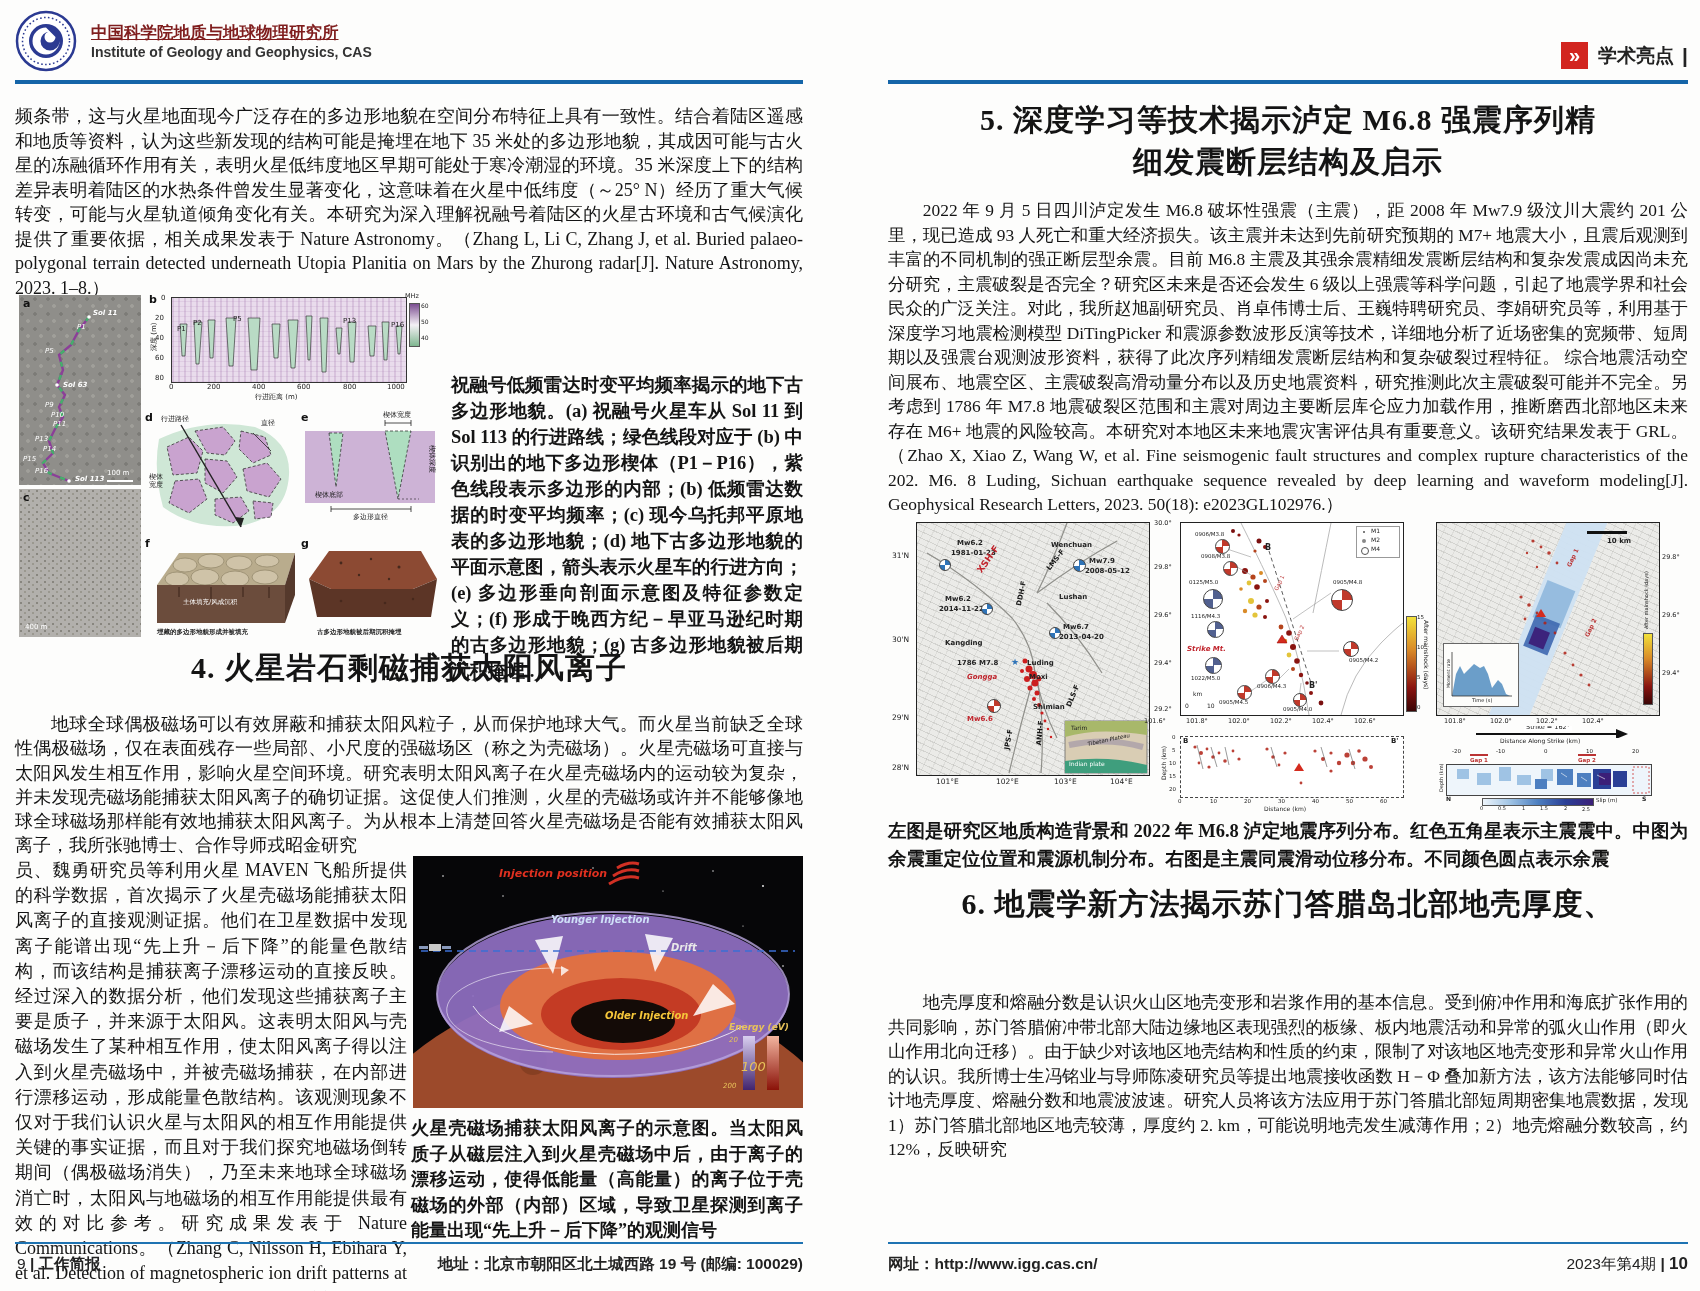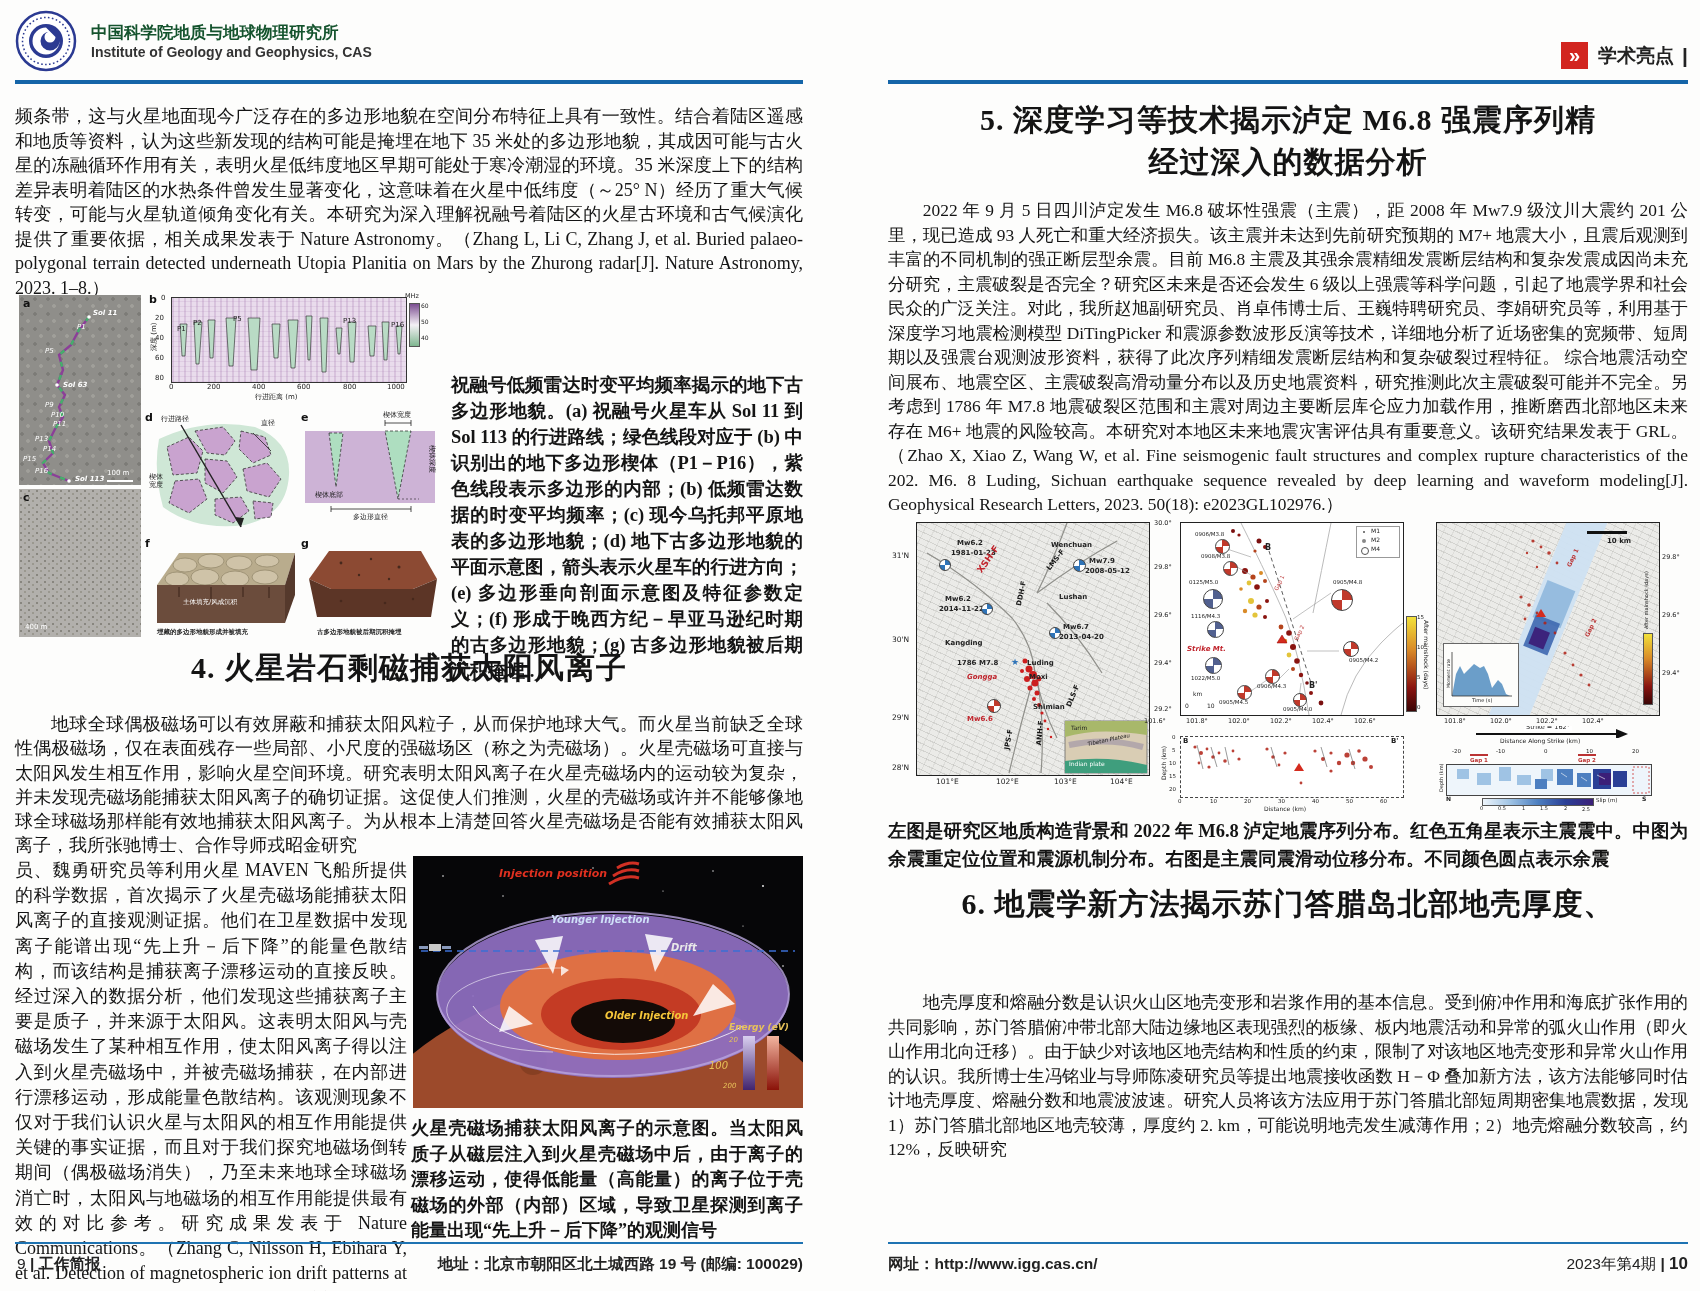--- a/index.html
+++ b/index.html
@@ -8,21 +8,21 @@
   .page{position:absolute;top:0;height:1291px;}
   #pageL{left:15px;width:788px;}
   #pageR{left:888px;width:800px;}
   .abs{position:absolute;}
   .rule{position:absolute;height:4px;background:#1565a8;width:100%;}
   .footrule{position:absolute;height:2px;background:#1e73b2;width:100%;}
   .bodytxt{position:absolute;font-size:18px;line-height:24.5px;text-align:justify;margin:0;}
   .ind{text-indent:2em;}
   .cap{position:absolute;font-size:18px;line-height:26px;text-align:justify;font-weight:bold;margin:0;}
   .sec-title{position:absolute;width:100%;text-align:center;font-size:30px;font-weight:bold;margin:0;letter-spacing:1px;}
-  .org-cn{font-family:"Liberation Sans","DejaVu Sans",sans-serif;font-weight:bold;font-size:16.5px;color:#14532d;}
+  .org-cn{font-family:"Liberation Sans","DejaVu Sans",sans-serif;font-weight:bold;font-size:16.5px;color:#7f1d1d;text-decoration:underline;}
   .org-en{font-family:"Liberation Sans","DejaVu Sans",sans-serif;font-weight:bold;font-size:14px;color:#333;}
   .footer{position:absolute;width:100%;font-family:"Liberation Sans","DejaVu Sans",sans-serif;font-size:15.5px;color:#222;}
   .lbl{position:absolute;font-family:"DejaVu Sans","Liberation Sans",sans-serif;font-size:7px;line-height:1.15;color:#222;white-space:nowrap;}
   .w{color:#fff;} .i{font-style:italic;} .bo{font-weight:bold;}
   .ptag{position:absolute;font-family:"DejaVu Sans",sans-serif;font-weight:bold;font-size:11px;color:#111;}
   .fig{position:absolute;}
   .panel{position:absolute;overflow:hidden;}
   .bb{position:absolute;border-radius:50%;border:1px solid #444;}
   .bbr{background:conic-gradient(#c0392b 0 90deg,#fff 90deg 180deg,#c0392b 180deg 270deg,#fff 270deg 360deg);}
   .bbb{background:conic-gradient(#2f74b8 0 90deg,#fff 90deg 180deg,#2f74b8 180deg 270deg,#fff 270deg 360deg);}
@@ -291,21 +291,21 @@
             <stop offset="1" stop-color="#8a1208"></stop>
           </linearGradient>
       </defs>
     </svg>
     <span class="lbl bo i" style="left:86px;top:12px;font-size:11px;color:#e03020;">Injection position</span>
     <span class="lbl i bo" style="left:138px;top:58px;font-size:10px;color:#cfe0f8;">Younger Injection</span>
     <span class="lbl i bo" style="left:258px;top:86px;font-size:10px;color:#e9e9e9;">Drift</span>
     <span class="lbl i bo" style="left:192px;top:122px;font-size:10px;color:#f5c63a;margin-top:32px;">Older Injection</span>
     <span class="lbl i bo" style="left:316px;top:166px;font-size:9px;color:#e8c25a;">Energy (eV)</span>
     <span class="lbl i" style="left:316px;top:180px;font-size:7px;color:#e8c25a;">20</span>
-    <span class="lbl i" style="left:296px;top:204px;font-size:10px;color:#e8c25a;font-style:italic;">100</span>
+    <span class="lbl i" style="left:328px;top:204px;font-size:13px;color:#e8c25a;font-style:italic;">100</span>
     <span class="lbl i" style="left:310px;top:226px;font-size:7px;color:#e8c25a;">200</span>
   </div>
 
   <p class="cap" style="top:1116px;left:396px;width:392px;font-size:18px;line-height:25.5px;">火星壳磁场捕获太阳风离子的示意图。当太阳风质子从磁层注入到火星壳磁场中后，由于离子的漂移运动，使得低能量（高能量）的离子位于壳磁场的外部（内部）区域，导致卫星探测到离子能量出现“先上升－后下降”的观测信号</p>
 
   <div class="footrule" style="top:1242px;"></div>
   <div class="footer" style="top:1254px;">
     <span style="position:absolute;left:2px;">
       <span>9</span>
       <span style="font-weight:bold;">|</span>
@@ -318,21 +318,21 @@
 <div class="page" id="pageR">
 
   <div class="badge" style="top:42px;right:0;">
     <span class="badge-ico">»</span>
     <span class="badge-txt">学术亮点</span>
     <span class="badge-bar">|</span>
   </div>
   <div class="rule" style="top:80px;"></div>
 
   <h2 class="sec-title" style="top:100px;">5. 深度学习等技术揭示泸定 M6.8 强震序列精</h2>
-  <h2 class="sec-title" style="top:142px;">经过深入的数据分析</h2>
+  <h2 class="sec-title" style="top:142px;">细发震断层结构及启示</h2>
 
   <p class="bodytxt ind" style="top:198px;left:0;width:800px;font-size:17.4px;">2022 年 9 月 5 日四川泸定发生 M6.8 破坏性强震（主震），距 2008 年 Mw7.9 级汶川大震约 201 公里，现已造成 93 人死亡和重大经济损失。该主震并未达到先前研究预期的 M7+ 地震大小，且震后观测到丰富的不同机制的强正断层型余震。目前 M6.8 主震及其强余震精细发震断层结构和复杂发震成因尚未充分研究，主震破裂是否完全？研究区未来是否还会发生 6 级以上强震等科学问题，引起了地震学界和社会民众的广泛关注。对此，我所赵旭副研究员、肖卓伟博士后、王巍特聘研究员、李娟研究员等，利用基于深度学习地震检测模型 DiTingPicker 和震源参数波形反演等技术，详细地分析了近场密集的宽频带、短周期以及强震台观测波形资料，获得了此次序列精细发震断层结构和复杂破裂过程特征。 综合地震活动空间展布、地震空区、主震破裂高滑动量分布以及历史地震资料，研究推测此次主震破裂可能并不完全。另考虑到 1786 年 M7.8 地震破裂区范围和主震对周边主要断层库仑应力加载作用，推断磨西北部地区未来存在 M6+ 地震的风险较高。本研究对本地区未来地震灾害评估具有重要意义。该研究结果发表于 GRL。（Zhao X, Xiao Z, Wang W, et al. Fine seismogenic fault structures and complex rupture characteristics of the 202. M6. 8 Luding, Sichuan earthquake sequence revealed by deep learning and waveform modeling[J]. Geophysical Research Letters, 2023. 50(18): e2023GL102976.）</p>
 
   <div class="fig" style="left:0;top:520px;width:800px;height:294px;">
 
     <div class="panel topo" style="left:28px;top:2px;width:232px;height:252px;border:1px solid #222;">
       <svg width="232" height="252" style="position:absolute;left:0;top:0;">
         <g stroke="#8f8f8a" stroke-width="1.2" fill="none">
           <path d="M10 30 Q60 60 95 95 Q115 120 118 150"></path>
           <path d="M150 0 Q135 40 120 70"></path>

